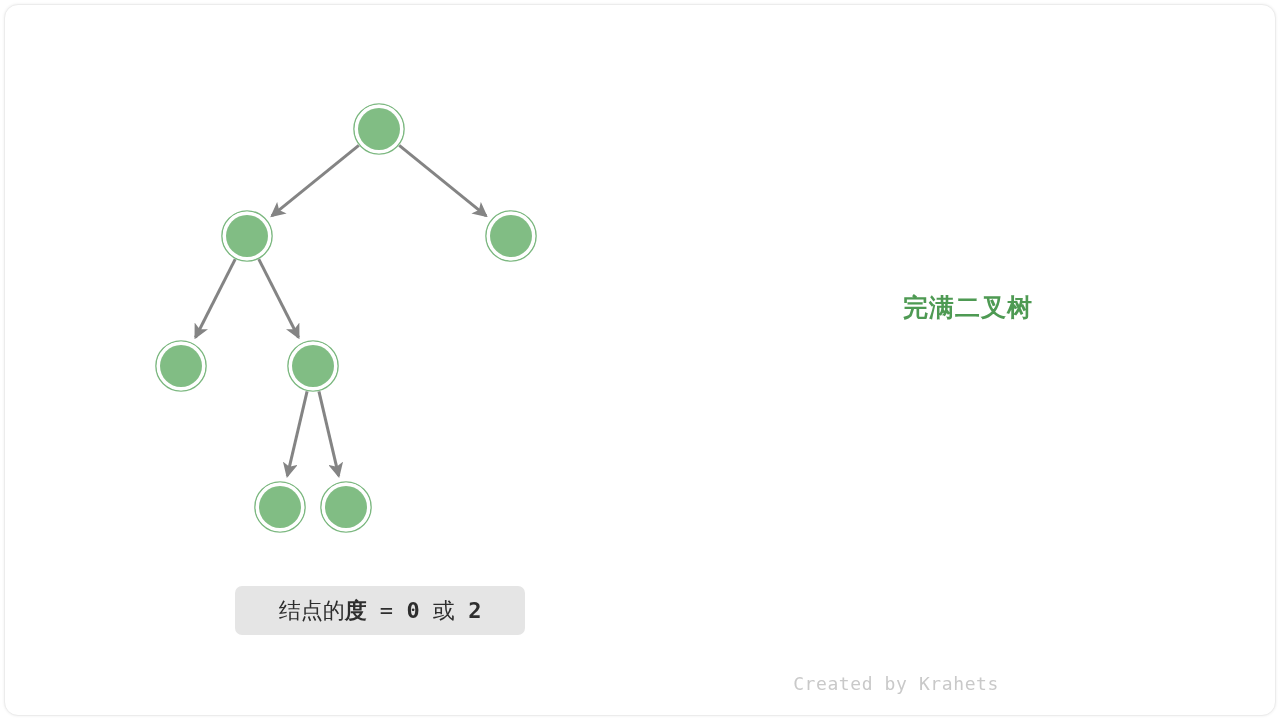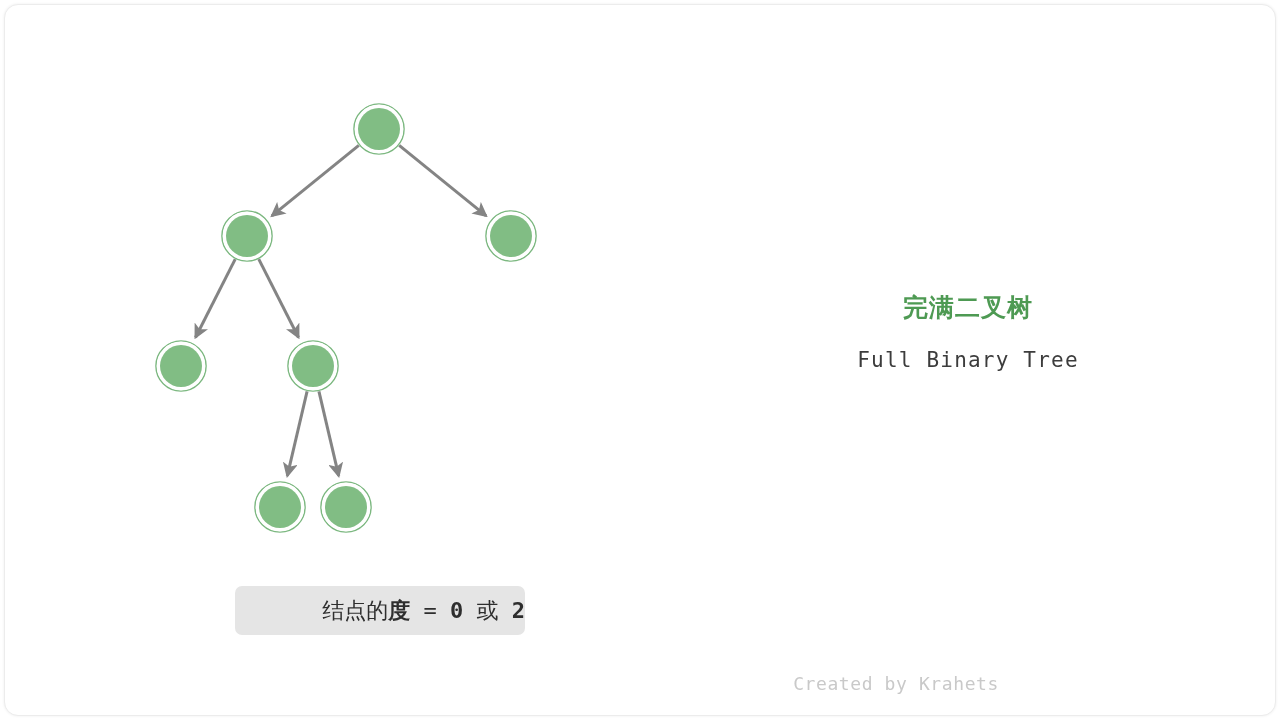--- a/index.html
+++ b/index.html
@@ -159,22 +159,21 @@
         <g>
           <circle cx="346" cy="507" r="25" fill="none" stroke="#7cb880" stroke-width="1.6"></circle>
           <circle cx="346" cy="507" r="22.9" fill="none" stroke="#ffffff" stroke-width="3"></circle>
           <circle cx="346" cy="507" r="21" fill="#81bd84"></circle>
         </g>
       </g>
   </svg>
 
   <div id="label-block">
     <div id="tree-title">完满二叉树</div>
-    <div id="tree-subtitle">Full Binary Tree</div>
   </div>
 
-  <div id="caption-box" style="background: rgb(229, 229, 229); justify-content: flex-end;">
+  <div id="caption-box" style="background: rgb(229, 229, 229);">
     <span id="caption-text" style="color: rgb(46, 46, 46);"><span>结点的</span><span class="b">度</span><span> = </span><span class="b">0</span><span> 或 </span><span class="b">2</span></span>
   </div>
 
   <div id="credit">Created by Krahets</div>
 
 </div>
 
 </body></html>

